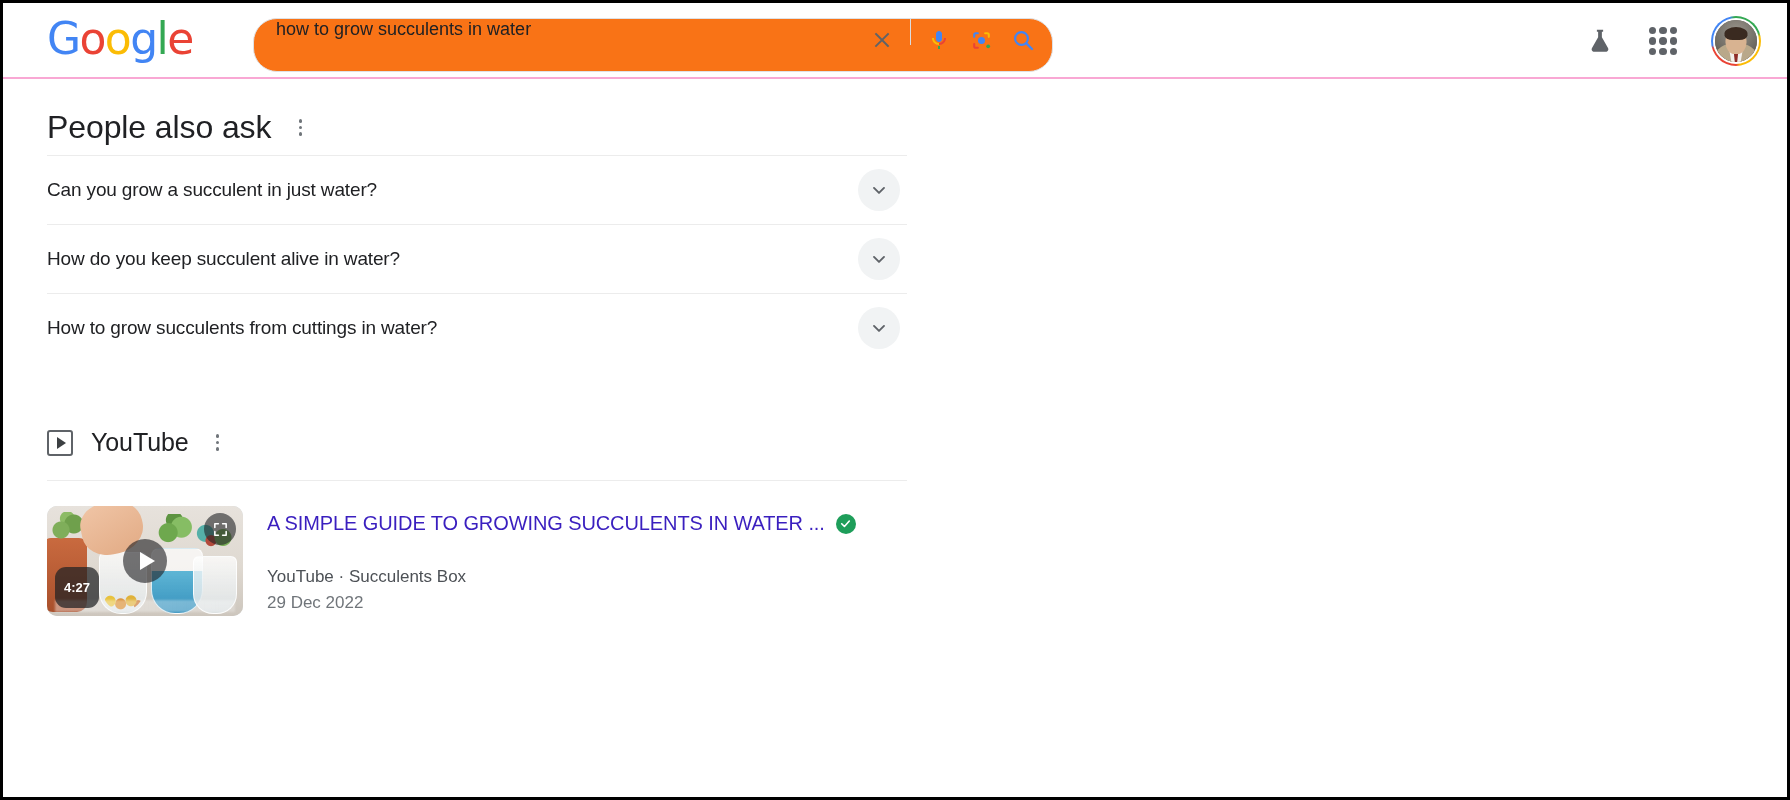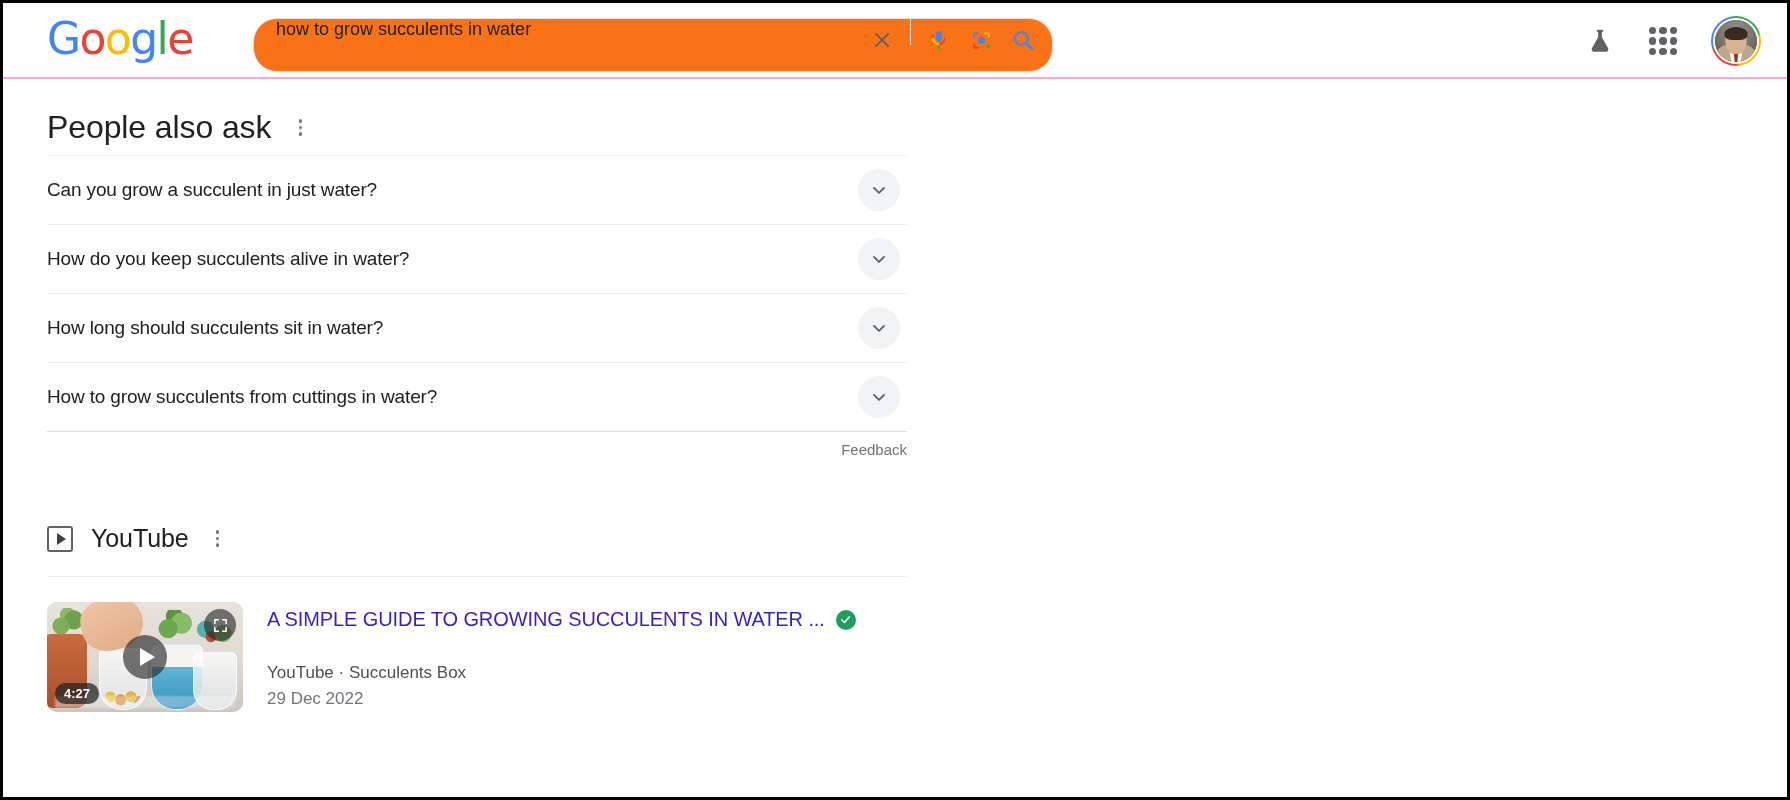--- a/index.html
+++ b/index.html
@@ -294,21 +294,21 @@
     border-bottom: 9px solid transparent;
     margin-left: 4px;
   }
   .dur-badge {
     position: absolute;
     left: 8px; bottom: 8px;
     background: rgba(32,33,36,0.72);
     color: #fff;
     font-size: 13px;
     font-weight: 700;
-    padding: 3px 9px;
+    padding: 13px 9px;
     border-radius: 11px;
     font-family: "Liberation Sans", sans-serif;
   }
   .expand-btn {
     position: absolute;
     right: 7px; top: 7px;
     width: 32px; height: 32px;
     border-radius: 50%;
     background: rgba(32,33,36,0.60);
     display: flex; align-items: center; justify-content: center;
@@ -445,51 +445,40 @@
           <div class="paa-item">
             <div class="paa-q">Can you grow a succulent in just water?</div>
             <div class="chev-btn">
               <svg width="20" height="20" viewBox="0 0 24 24">
                 <path d="M6 9.5 L12 15.5 L18 9.5" stroke="#5f6368" stroke-width="2.3" fill="none" stroke-linecap="round" stroke-linejoin="round"></path>
               </svg>
             </div>
           </div>
 
           <div class="paa-item">
-            <div class="paa-q">How do you keep succulents alive in water?</div>
+            <div class="paa-q">How do you keep succulent alive in water?</div>
             <div class="chev-btn">
               <svg width="20" height="20" viewBox="0 0 24 24">
                 <path d="M6 9.5 L12 15.5 L18 9.5" stroke="#5f6368" stroke-width="2.3" fill="none" stroke-linecap="round" stroke-linejoin="round"></path>
               </svg>
             </div>
           </div>
 
-          <div class="paa-item">
-            <div class="paa-q">How long should succulents sit in water?</div>
-            <div class="chev-btn">
-              <svg width="20" height="20" viewBox="0 0 24 24">
-                <path d="M6 9.5 L12 15.5 L18 9.5" stroke="#5f6368" stroke-width="2.3" fill="none" stroke-linecap="round" stroke-linejoin="round"></path>
-              </svg>
-            </div>
-          </div>
 
           <div class="paa-item">
             <div class="paa-q">How to grow succulents from cuttings in water?</div>
             <div class="chev-btn">
               <svg width="20" height="20" viewBox="0 0 24 24">
                 <path d="M6 9.5 L12 15.5 L18 9.5" stroke="#5f6368" stroke-width="2.3" fill="none" stroke-linecap="round" stroke-linejoin="round"></path>
               </svg>
             </div>
           </div>
 
         </div>
 
-        <div class="paa-bottom">
-          <div class="feedback">Feedback</div>
-        </div>
       </div>
 
       <div>
         <div class="videos-header">
           <div class="video-badge">
             <div class="tri"></div>
           </div>
           <div class="videos-title">YouTube</div>
           <div class="kebab">
             <i></i>

